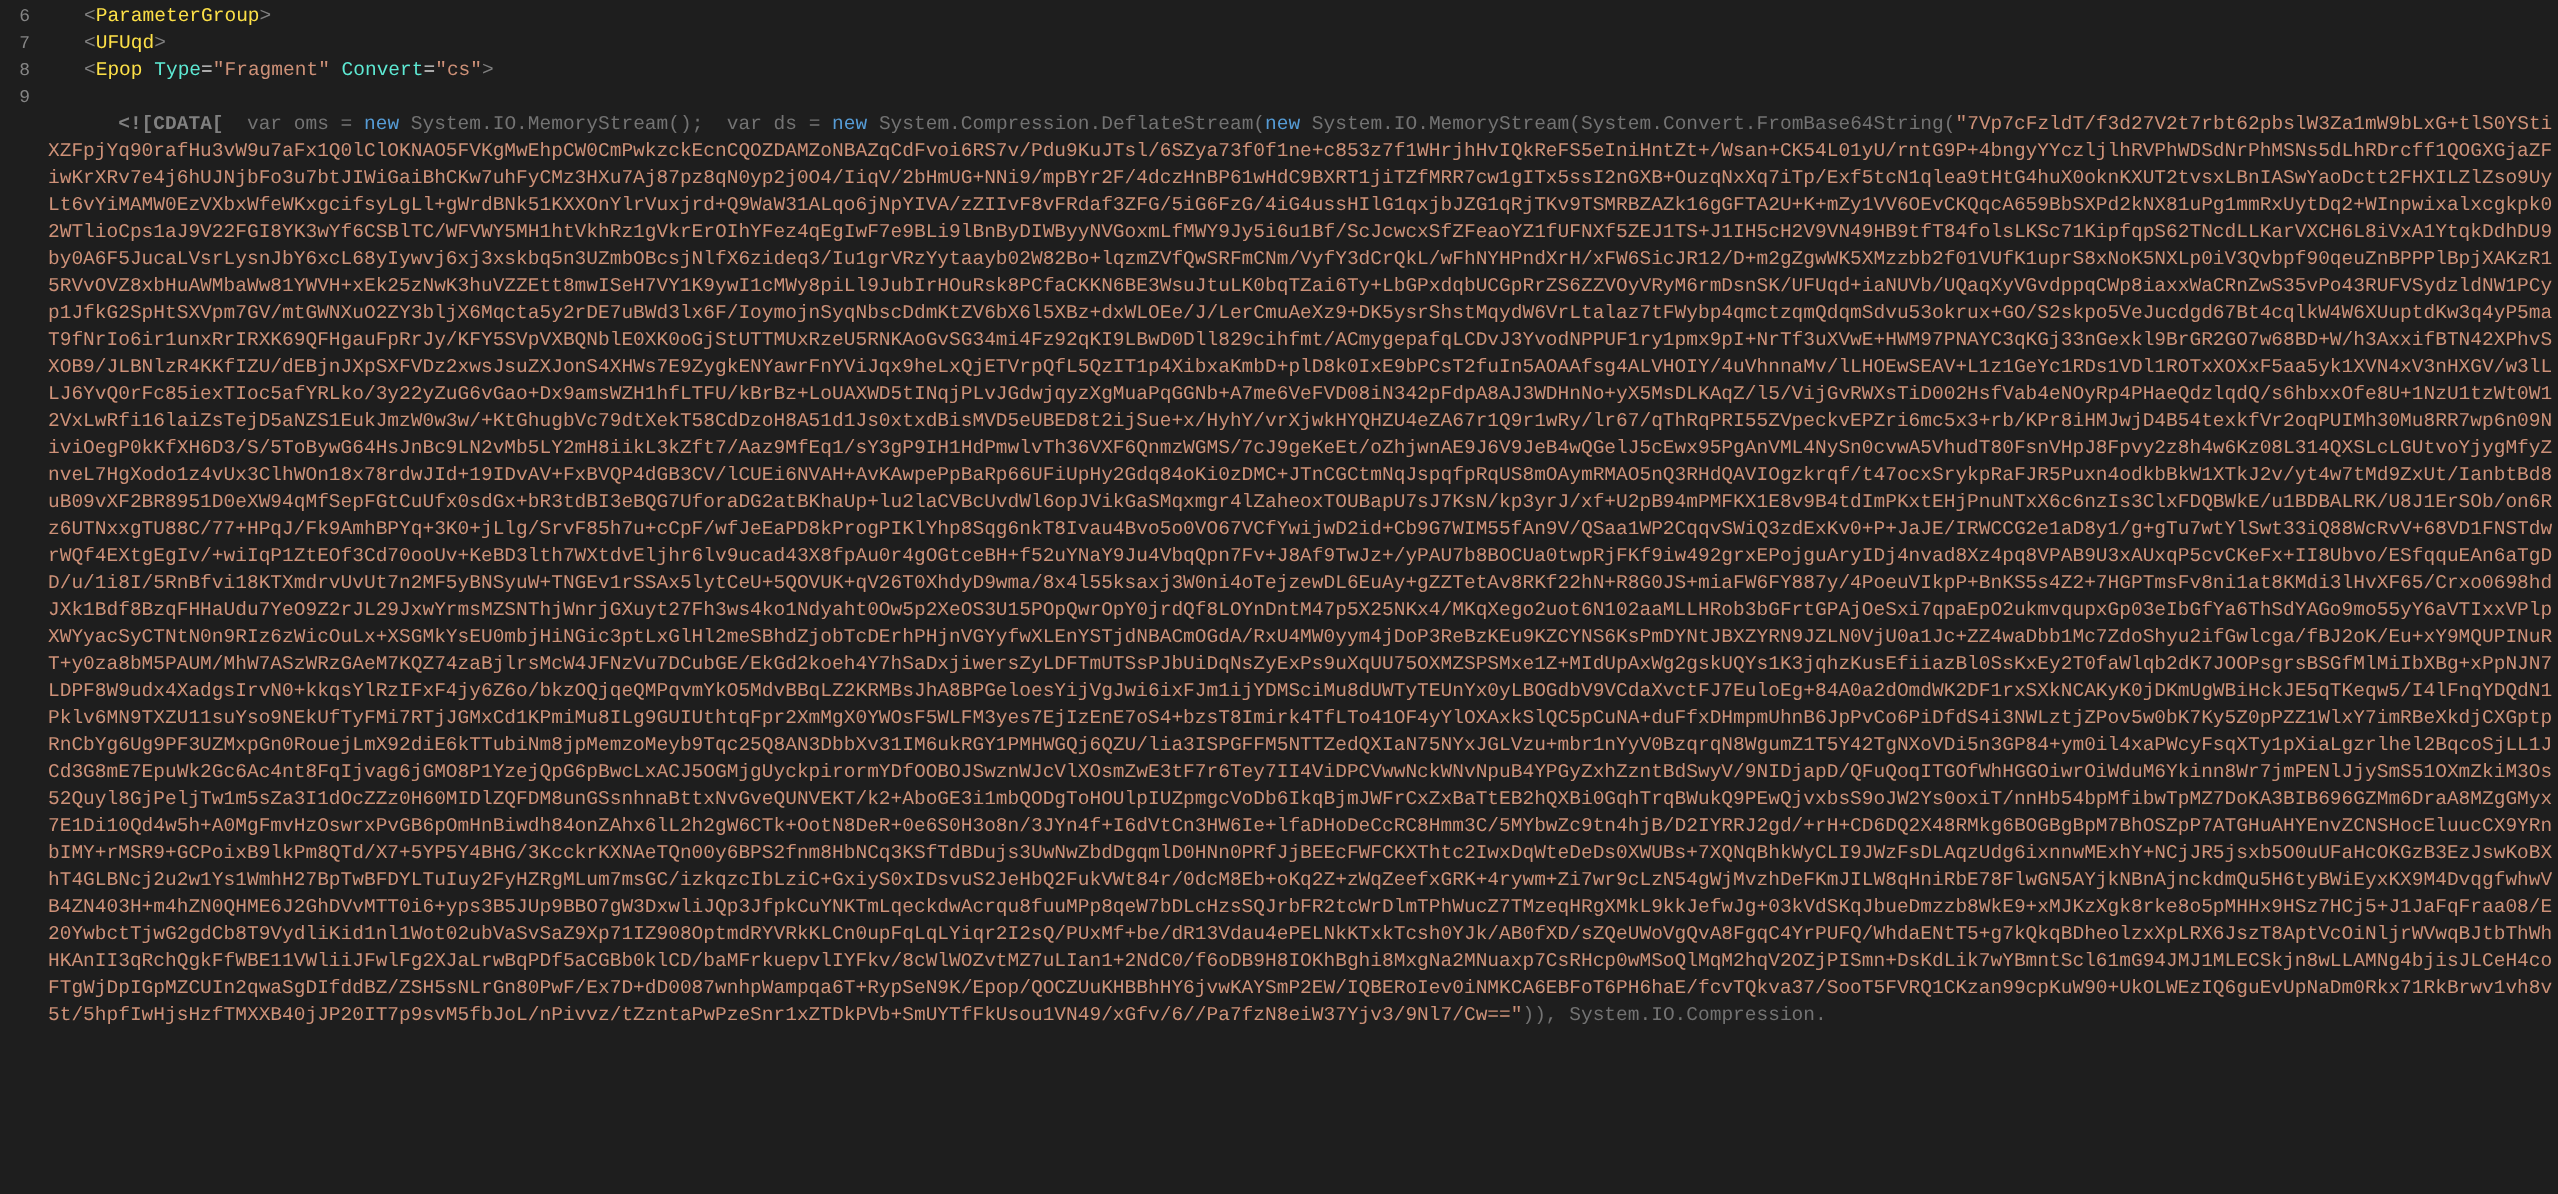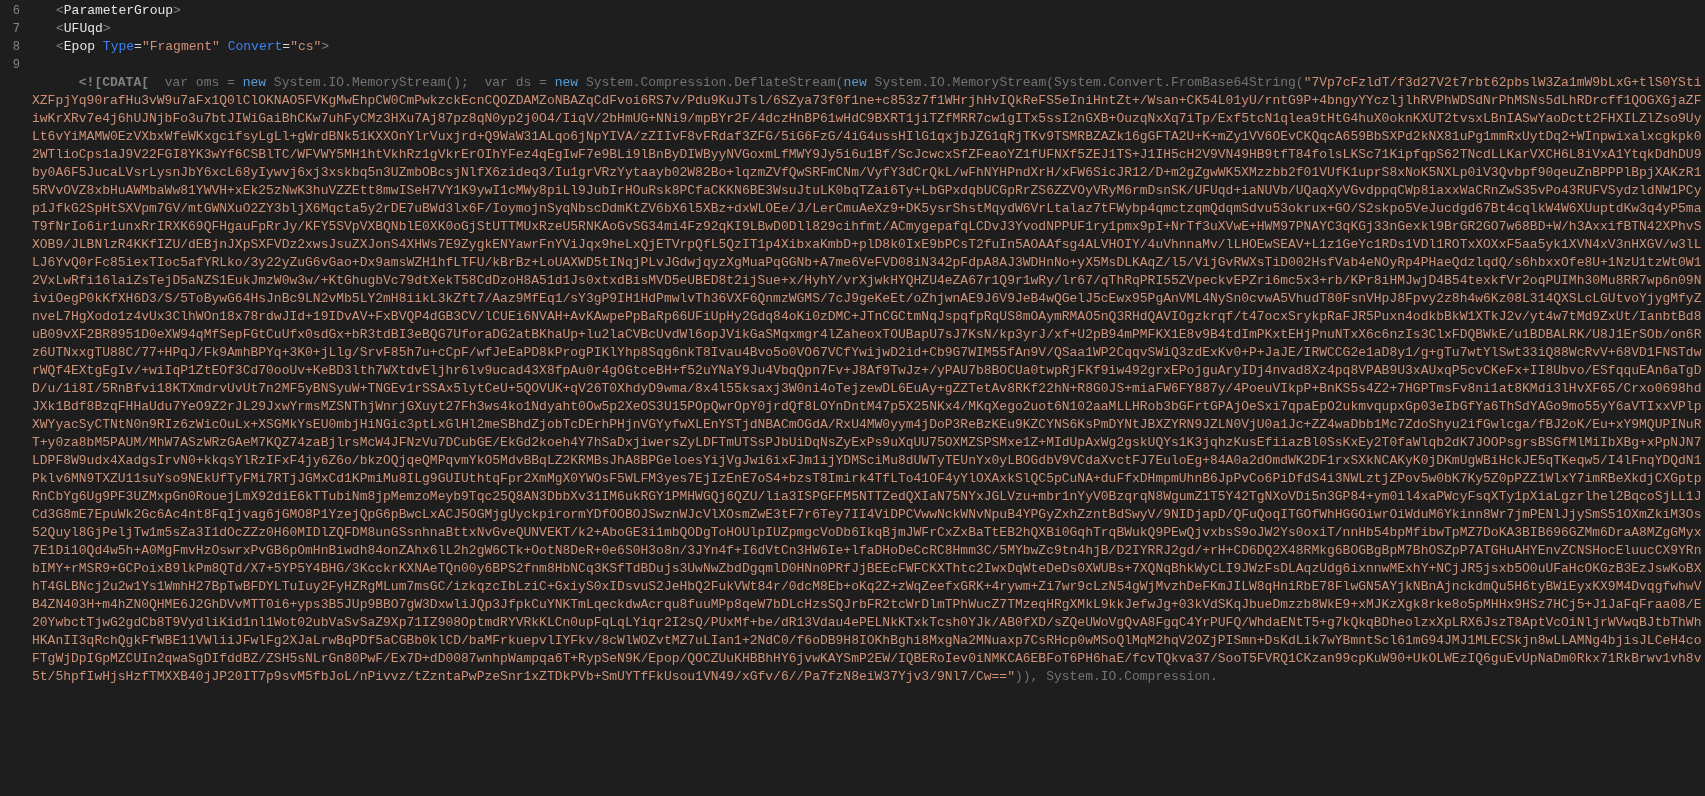--- a/index.html
+++ b/index.html
@@ -40,22 +40,22 @@
     white-space: pre;
     height: 18px;
   }
   .wrap-line {
     white-space: pre-wrap;
     word-break: break-all;
     color: #d4d4d4;
   }
   
   .tag-bracket { color: #808080; }
-  .tag-name { color: #e5e5e5; margin-top: 42px; }
-  .attr-name { color: #3b82f6; }
+  .tag-name { color: #fde047; margin-top: 42px; }
+  .attr-name { color: #5eead4; }
   .attr-eq { color: #d4d4d4; }
   .attr-val { color: #ce9178; }
   .cdata-delim { color: #808080; font-weight: bold; }
   .code-text { color: #737373; }
   .keyword { color: #569cd6; text-align: center; }
   .string { color: #ce9178; }
 
   
   .ind1 { padding-left: 24px; }
   .ind2 { padding-left: 24px; }

